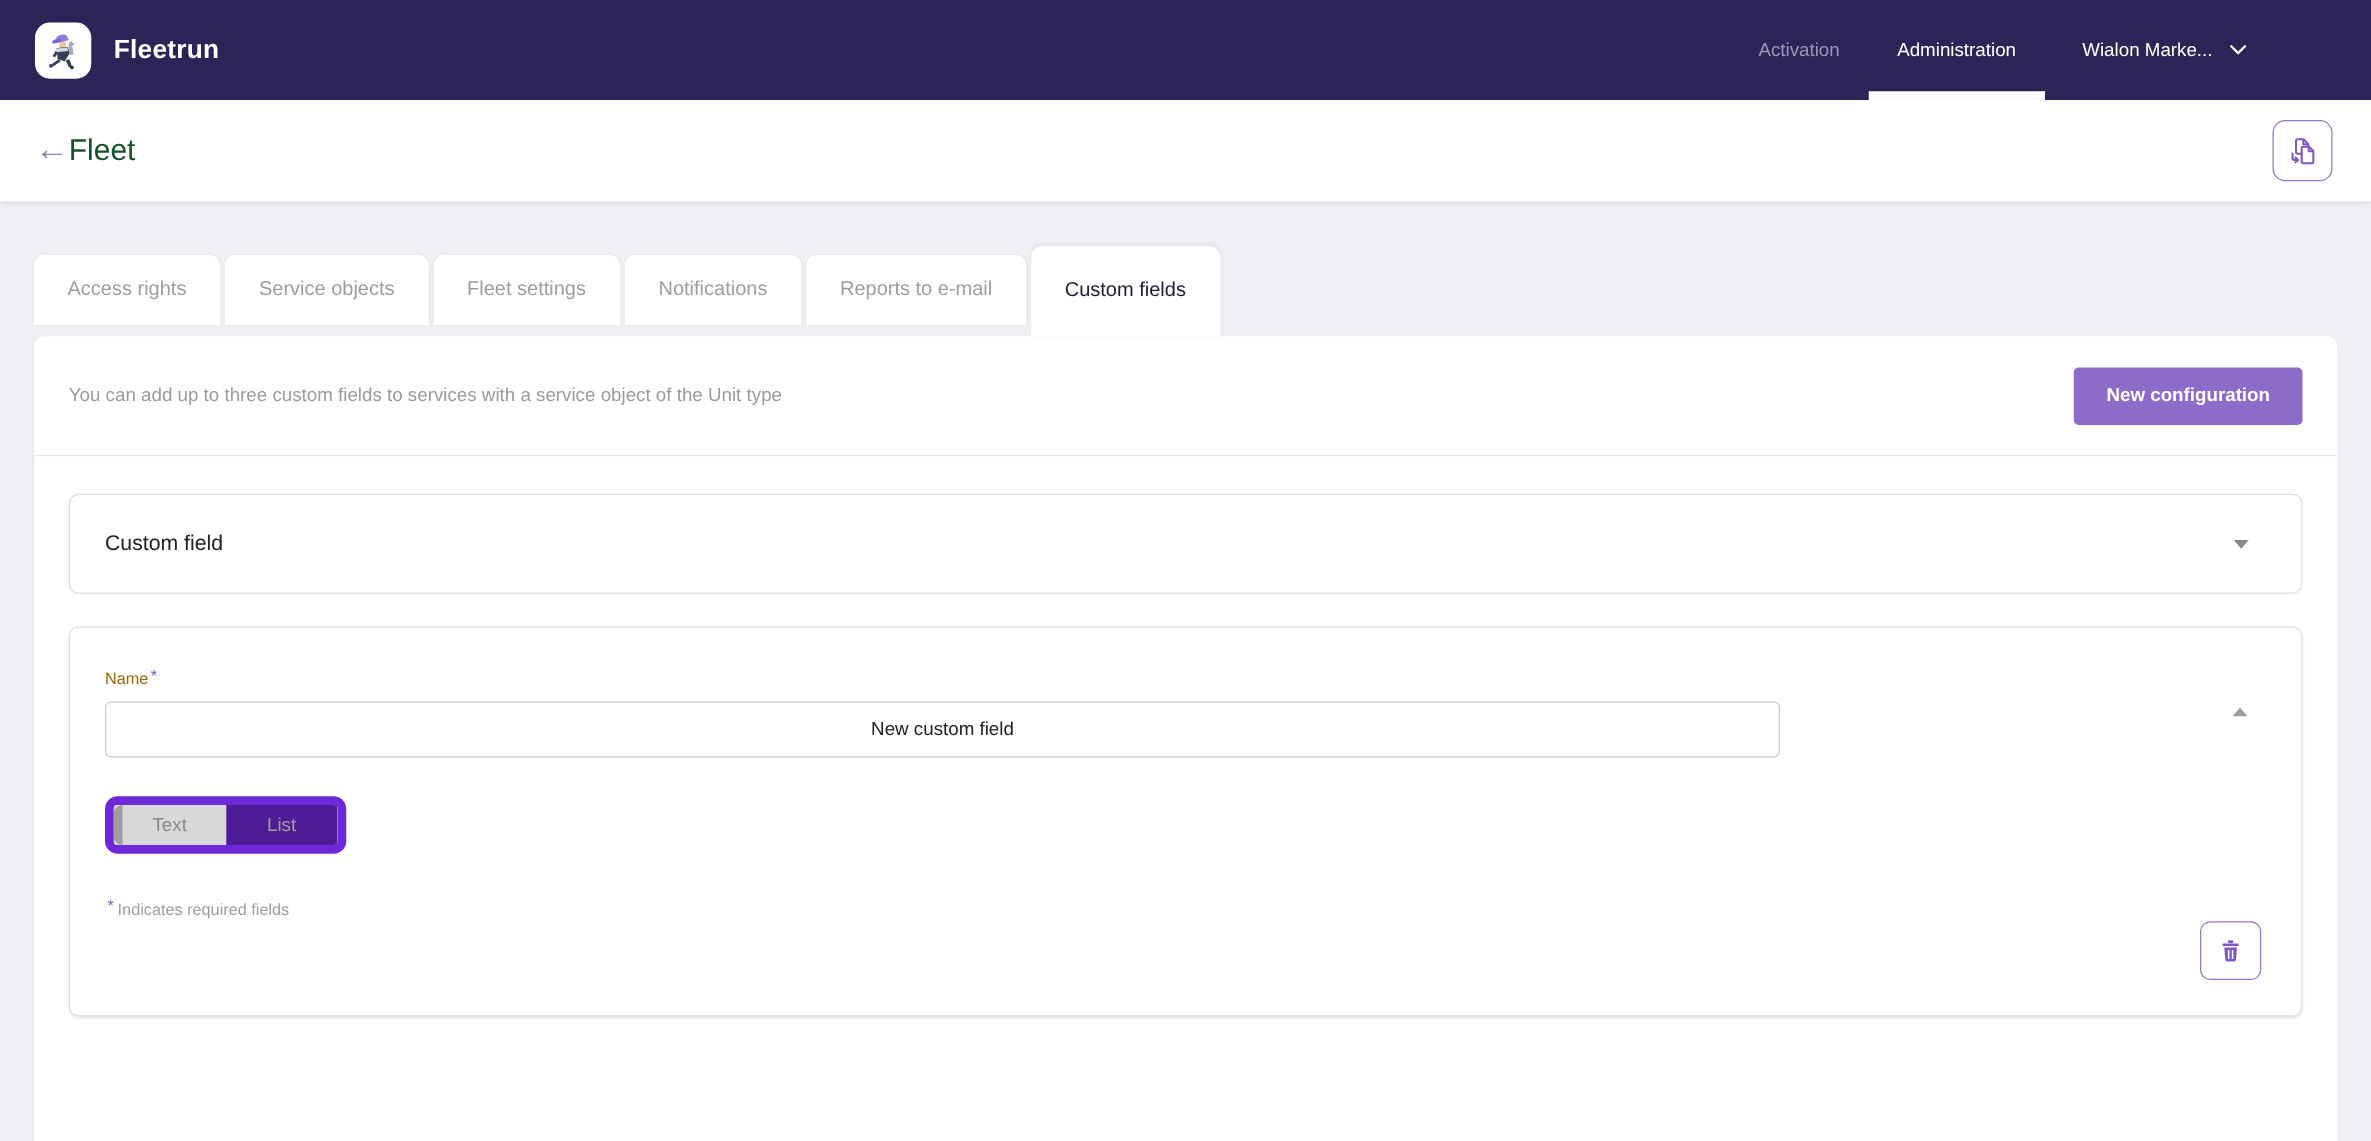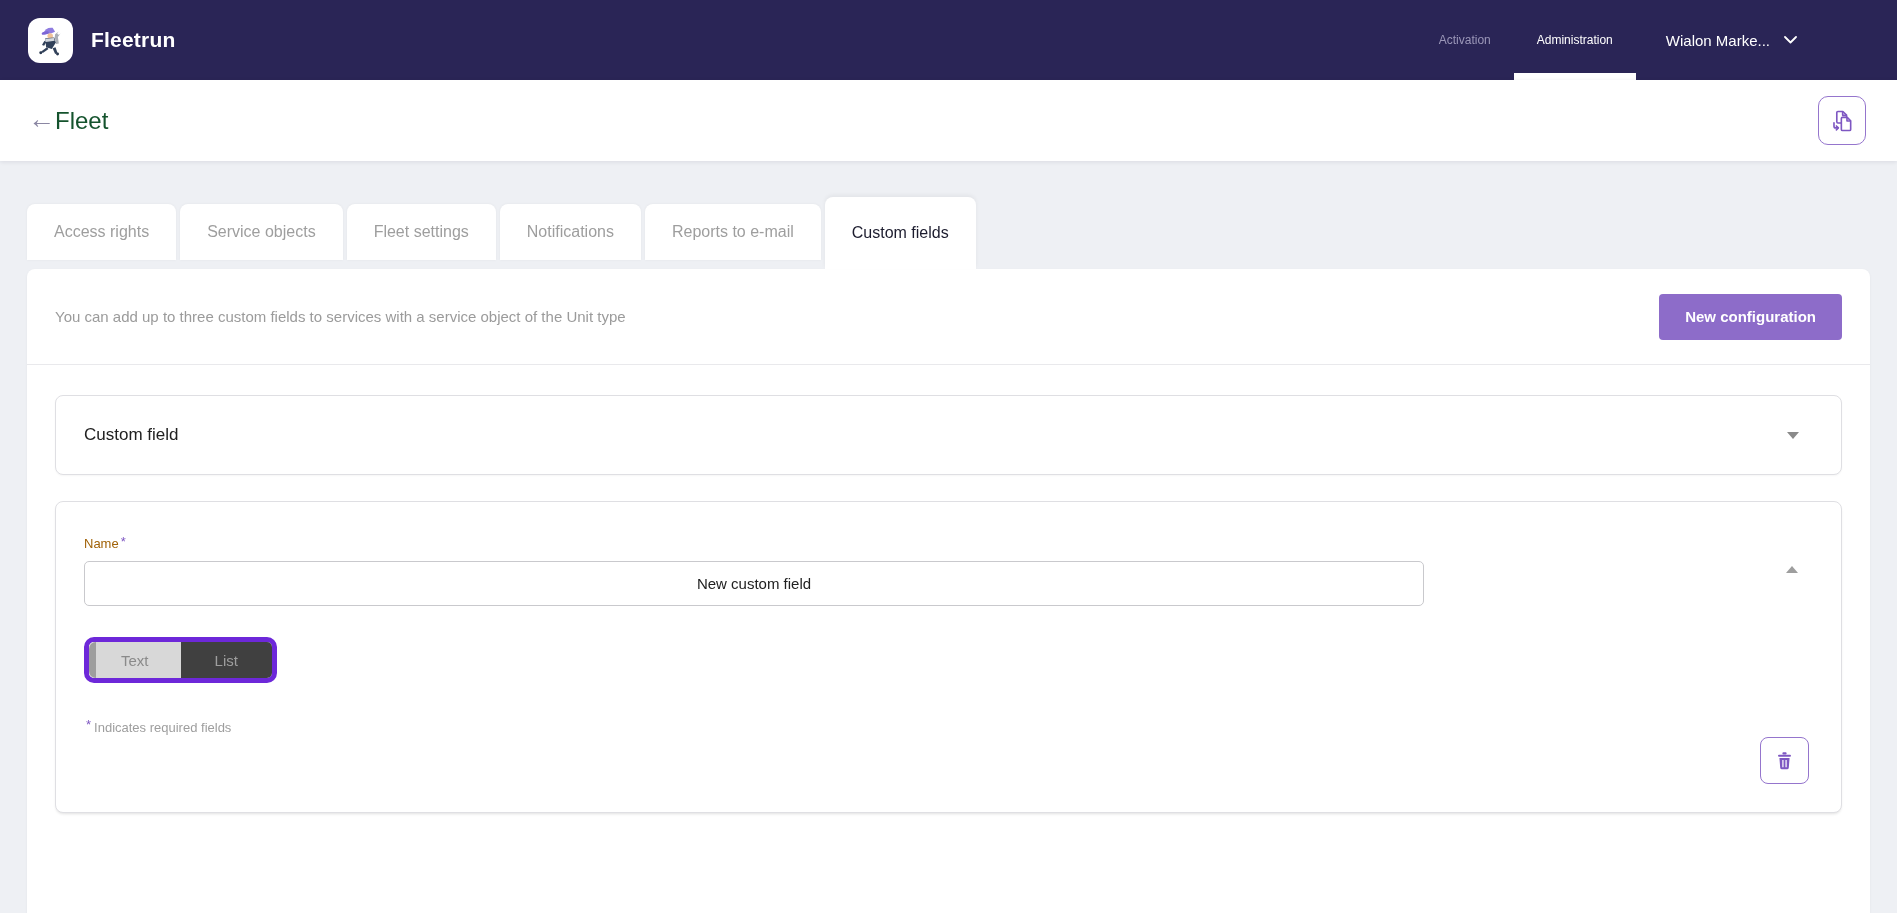--- a/index.html
+++ b/index.html
@@ -19,21 +19,21 @@
   }
   .brand { display:flex; align-items:center; gap:18px; }
   .logo-box {
     width:45px; height:45px; background:#ffffff;
     border-radius:12px; display:flex; align-items:center; justify-content:center;
   }
   .brand-name { color:#ffffff; font-size:21px; font-weight:700; letter-spacing:.2px; }
   .nav-right { margin-left:auto; display:flex; align-items:center; height:100%; }
   .nav-item {
     height:100%; display:flex; align-items:center;
-    padding:0 23px; font-size:12px; color:#9b97b8;
+    padding:0 23px; font-size:15px; color:#9b97b8;
     position:relative; cursor:pointer;
   }
   .nav-item.active { color:#ffffff; font-weight:500; }
   .nav-item.active::after {
     content:""; position:absolute; left:0; right:0; bottom:0;
     height:7px; background:#ffffff;
   }
   .user-menu {
     display:flex; align-items:center; gap:14px;
     margin-left:30px; margin-right:100px;
@@ -124,33 +124,33 @@
   }
   .caret-up {
     position:absolute; top:64px; right:43px;
     width:0; height:0;
     border-left:6px solid transparent; border-right:6px solid transparent;
     border-bottom:7px solid #9e9e9e; cursor:pointer;
   }
 
   .seg-toggle {
     margin-top:31px; display:flex; width:193px; height:46px;
-    border-radius:10px; overflow:hidden; border:5px solid #6d28d9;
+    border-radius:10px; overflow:hidden; border:7px solid #6d28d9;
     position:relative; cursor:pointer;
   }
   .seg-toggle::before {
     content:""; position:absolute; left:0; top:0; bottom:0; width:7px;
     background:#9e9e9e; border-radius:10px 0 0 10px;
   }
   .seg {
     flex:1; display:flex; align-items:center; justify-content:center;
     font-size:15px;
   }
   .seg.selected { background:#d8d8d8; color:#8a8a8a; }
-  .seg.unselected { background:#404040; color:#9e9e9e; }
+  .seg.unselected { background:#4c1d95; color:#9e9e9e; }
 
   .required-note { margin-top:37px; font-size:13px; color:#9e9e9e; }
   .required-note .req-mark { font-size:13px; top:-3px; margin-right:3px; }
 
   .trash-btn {
     position:absolute; right:32px; bottom:28px;
     width:49px; height:47px; background:#ffffff;
     border:1px solid #9575cd; border-radius:8px;
     display:flex; align-items:center; justify-content:center; cursor:pointer;
   }

